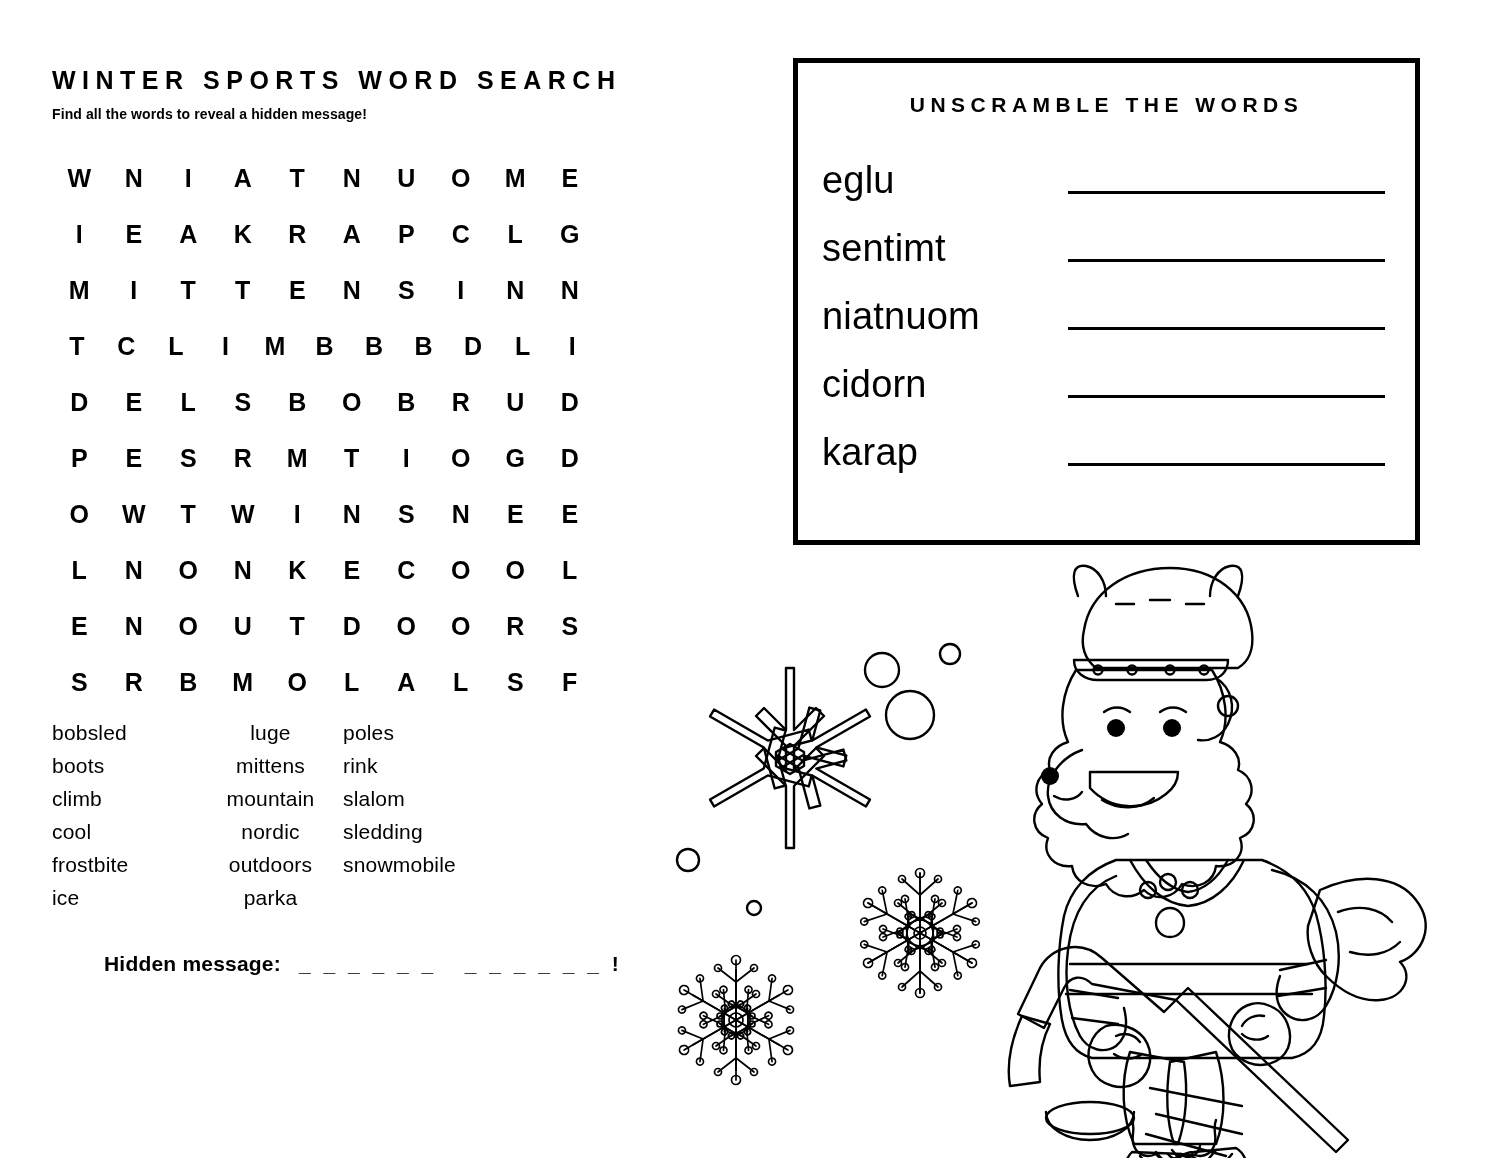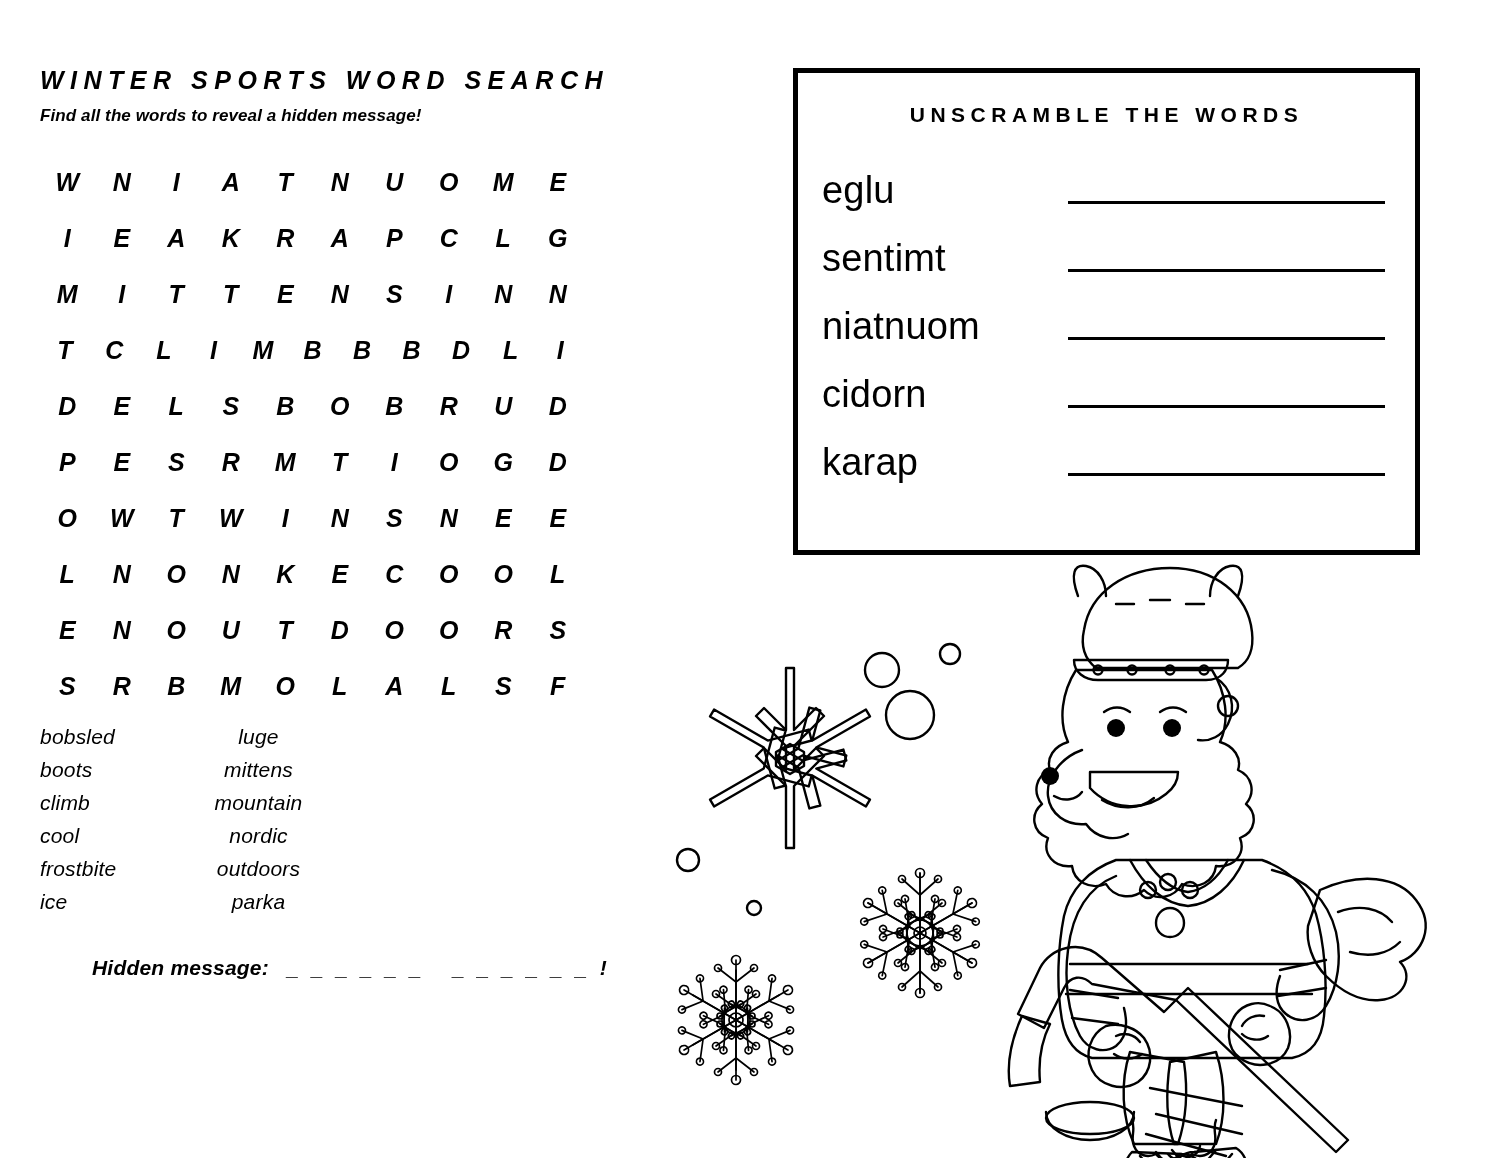--- a/index.html
+++ b/index.html
@@ -11,32 +11,31 @@
     width: 1500px; height: 1158px;
     position: relative;
     font-family: "Liberation Sans", sans-serif;
     color: #000000;
     overflow: hidden;
   }
 
   
   #wordsearch-panel {
     position: absolute;
-    left: 40px; top: 66px;
+    left: 52px; top: 66px;
     width: 640px;
-    font-style: italic;
   }
   #ws-title {
     font-size: 25px;
     font-weight: bold;
     letter-spacing: 6.5px;
     white-space: nowrap;
   }
   #ws-subtitle {
-    font-size: 17px;
+    font-size: 14px;
     font-weight: bold;
     margin-top: 11px;
     letter-spacing: 0.1px;
   }
 
   #grid {
     margin-top: 28px;
     width: 545px;
   }
   .grid-row {
@@ -82,21 +81,21 @@
     font-size: 21px;
     font-weight: bold;
     letter-spacing: 3.5px;
     margin-left: 18px;
     white-space: pre;
   }
 
   
   #unscramble-panel {
     position: absolute;
-    left: 793px; top: 68px;
+    left: 793px; top: 58px;
     width: 627px; height: 487px;
     border: 5px solid #000;
     background: #fff;
   }
   #unscramble-title {
     text-align: center;
     font-size: 21px;
     font-weight: bold;
     letter-spacing: 5.5px;
     margin-top: 30px;
@@ -272,20 +271,27 @@
         <div class="word-item">frostbite</div>
         <div class="word-item">ice</div>
       </div>
       <div class="word-col">
         <div class="word-item">luge</div>
         <div class="word-item">mittens</div>
         <div class="word-item">mountain</div>
         <div class="word-item">nordic</div>
         <div class="word-item">outdoors</div>
         <div class="word-item">parka</div>
+      </div>
+      <div class="word-col">
+        <div class="word-item">poles</div>
+        <div class="word-item">rink</div>
+        <div class="word-item">slalom</div>
+        <div class="word-item">sledding</div>
+        <div class="word-item">snowmobile</div>
       </div>
     </div>
 
   <div id="hidden-message-row">
     <span id="hidden-message-label">Hidden message:</span>
     <span id="hidden-message-blanks">_ _ _ _ _ _   _ _ _ _ _ _ !</span>
   </div>
 </div>
 
 <div id="unscramble-panel">

